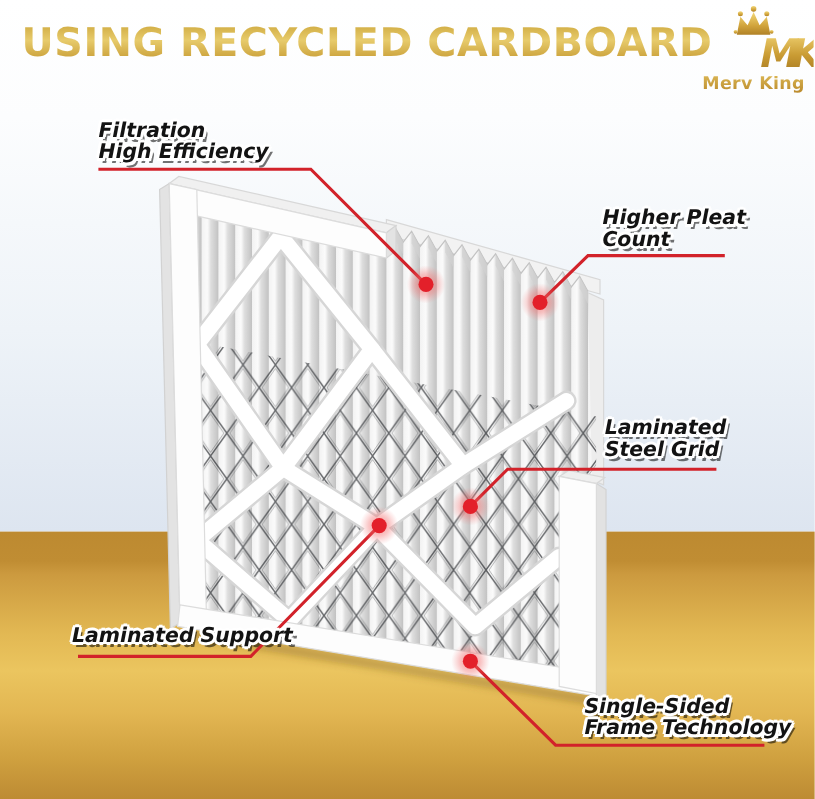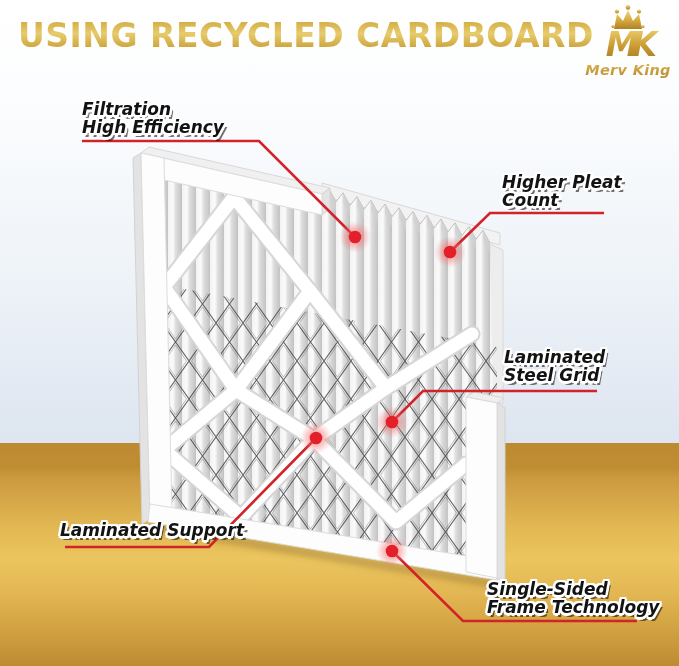--- a/index.html
+++ b/index.html
@@ -11,22 +11,22 @@
         background:linear-gradient(180deg,#bd8a31 0%,#c08d33 11%,#cc9a3f 16%,#e2b853 38%,#ebc55f 52%,#e2b652 68%,#cfa03f 85%,#bd8b33 100%);}
   .art{position:absolute;left:0;top:0;}
   .title{position:absolute;left:18px;top:16px;font-size:33px;font-weight:800;font-style:normal;
         letter-spacing:.5px;white-space:nowrap;
         background:linear-gradient(180deg,#c9a134 0%,#e7cb6c 45%,#c09127 100%);
         -webkit-background-clip:text;background-clip:text;color:transparent;}
   .logo{position:absolute;left:578px;top:4px;width:100px;text-align:center;line-height:1;}
   .logo .crown{display:block;margin:0 auto -2px auto;}
   .logo .mk{font-size:33px;font-weight:800;font-style:italic;letter-spacing:-7px;display:block;
         background:linear-gradient(180deg,#eecf6e 0%,#c99b33 55%,#a87b22 100%);
-        -webkit-background-clip:text;background-clip:text;color:transparent;margin-top:-4px;}
-  .logo .name{font-size:14.5px;font-weight:800;font-style:italic;margin-top:2px;letter-spacing:.3px;
+        -webkit-background-clip:text;background-clip:text;color:transparent;margin-top:-4px;text-align:right;}
+  .logo .name{font-size:14.5px;font-weight:800;margin-top:2px;letter-spacing:.3px;
         background:linear-gradient(180deg,#d9b452 0%,#b9882a 100%);
         -webkit-background-clip:text;background-clip:text;color:transparent;}
   .callout{position:absolute;font-weight:800;font-style:italic;font-size:17px;line-height:1.04;
         color:#131313;white-space:nowrap;
         text-shadow:
           -2.5px 0 0 #fff, 2.5px 0 0 #fff, 0 -2.5px 0 #fff, 0 2.5px 0 #fff,
           -1.8px -1.8px 0 #fff, 1.8px -1.8px 0 #fff, -1.8px 1.8px 0 #fff, 1.8px 1.8px 0 #fff,
           3px 4px 0 rgba(0,0,0,.55);}
   .c1{left:82px;top:101px;}
   .c2{left:502px;top:174px;}

